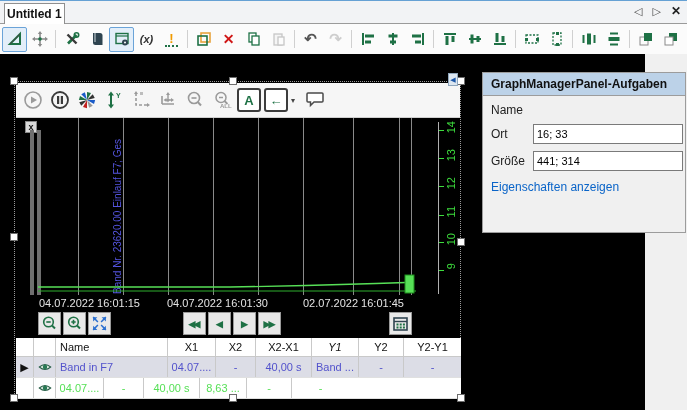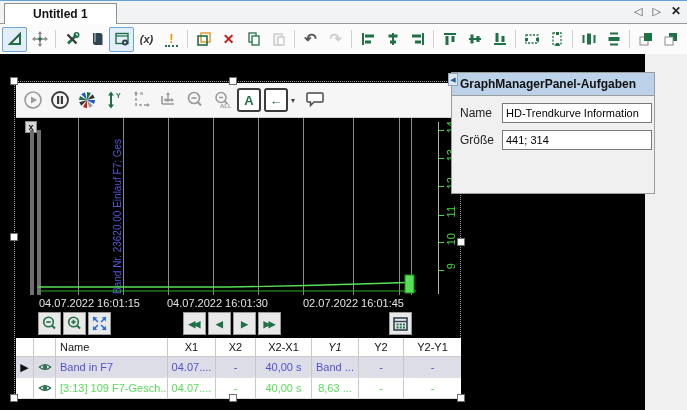--- a/index.html
+++ b/index.html
@@ -1,21 +1,21 @@
 <!DOCTYPE html>
 <html><head>
 <meta charset="utf-8">
 <style>
   html,body{margin:0;padding:0;background:#d8d8d8;}
   #app{position:relative;width:687px;height:410px;background:#f0f0f0;overflow:hidden;
        font-family:"Liberation Sans",sans-serif;font-size:11px;color:#222;border-top:1px solid #66a1d4;box-sizing:border-box;}
   .abs{position:absolute;}
   
   .tabbar{left:0;top:0;width:687px;height:22px;background:#f2f3f5;border-bottom:1px solid #9a9a9a;}
-  .tab{left:4px;top:2px;height:20px;padding:0 28px;background:#fff;border:1px solid #8f8f8f;border-bottom:none;
+  .tab{left:4px;top:2px;height:20px;padding:0 2px;background:#fff;border:1px solid #8f8f8f;border-bottom:none;
        display:flex;align-items:center;font-weight:bold;font-size:12px;color:#111;z-index:2;}
   .tabnav{right:6px;top:3px;display:flex;gap:10px;align-items:center;color:#444;font-size:11px;}
   .tabnav span{cursor:default;}
   .tabclose{font-weight:bold;color:#222;font-size:12px;}
   
   .toolbar{left:0;top:23px;width:687px;height:30px;background:#fbfbfb;display:flex;align-items:center;padding:0 2px;box-sizing:border-box;}
   .tbtn{width:23px;height:23px;display:flex;align-items:center;justify-content:center;border:1px solid transparent;border-radius:2px;flex:0 0 auto;}
   .tbtn.sel{border-color:#6aa3d8;background:#e3eef9;}
   .tbtn.dis{opacity:.45;}
   .tsep{width:1px;height:18px;background:#d0d0d0;margin:0 3px;flex:0 0 auto;}
@@ -43,21 +43,21 @@
   .navg{color:#1e7145;font-weight:bold;font-size:9px;letter-spacing:-2px;padding-right:2px;}
   
   .gtable{left:1px;top:256px;width:445px;height:60px;background:#fff;font-size:11px;}
   .trow{display:flex;width:445px;box-sizing:border-box;}
   .tc{border-right:1px solid #c9c9c9;display:flex;align-items:center;justify-content:center;box-sizing:border-box;overflow:hidden;white-space:nowrap;}
   .tc.left{justify-content:flex-start;padding-left:4px;}
   .thead{height:19px;border-bottom:1px solid #c9c9c9;color:#111;}
   .tdata{height:21px;border-bottom:1px solid #e0e0e0;}
   .row-sel{background:#dcdde6;}
   
-  .panel{left:451px;top:71px;width:204px;height:122px;background:#f0f0f0;border:1px solid #9c9c9c;box-sizing:border-box;z-index:6;}
+  .panel{left:482px;top:71px;width:204px;height:161px;background:#f0f0f0;border:1px solid #9c9c9c;box-sizing:border-box;z-index:6;}
   .phead{height:22px;background:#bcd2e8;display:flex;align-items:center;padding-left:8px;font-weight:bold;font-size:12px;color:#111;border-bottom:1px solid #9c9c9c;}
   .prow{display:flex;align-items:center;margin:7px 8px 0 8px;}
   .plabel{width:42px;font-size:12px;color:#222;flex:0 0 auto;}
   .pinput{flex:1;height:18px;border:1px solid #7a7a7a;background:#fff;font-family:"Liberation Sans",sans-serif;font-size:11px;padding:0 3px;}
   .plink{margin:9px 8px 0 8px;color:#0a64c8;font-size:12px;}
   .collapse{left:448px;top:72px;width:10px;height:13px;background:#dce6f0;border:1px solid #8fa6bc;color:#1a56a8;
             font-size:7px;display:flex;align-items:center;justify-content:center;box-sizing:border-box;z-index:7;}
   svg{display:block;}
 </style>
 </head>
@@ -507,21 +507,20 @@
         <div class="tc" style="width:57px;border-right:none;">-</div>
       </div>
       <div class="trow tdata" style="color:#57e057;">
         <div class="tc" style="width:18px;"></div>
         <div class="tc" style="width:22px;">
             <svg width="14" height="14" viewBox="0 0 16 16">
               <path d="M1.5 8 Q8 2.5 14.5 8 Q8 13.5 1.5 8 Z" fill="#eef4ee" stroke="#2a6049" stroke-width="1.2"></path>
               <circle cx="8" cy="8" r="2.6" fill="#2a7a55"></circle>
             </svg>
           </div>
-        <div class="tc left" style="width:112px;">[3:13] 109 F7-Gesch...</div>
         <div class="tc" style="width:48px;">04.07....</div>
         <div class="tc" style="width:40px;">-</div>
         <div class="tc" style="width:56px;">40,00 s</div>
         <div class="tc" style="width:47px;">8,63 ...</div>
         <div class="tc" style="width:45px;">-</div>
         <div class="tc" style="width:57px;border-right:none;">-</div>
       </div>
     </div>
   </div>
 
@@ -532,21 +531,25 @@
   <div class="abs handle" style="left:457px;top:237px;"></div>
   <div class="abs handle" style="left:10px;top:393px;"></div>
   <div class="abs handle" style="left:229px;top:393px;"></div>
   <div class="abs handle" style="left:457px;top:393px;"></div>
 
   <div class="abs collapse">◀</div>
   <div class="abs panel">
     <div class="phead">GraphManagerPanel-Aufgaben</div>
     <div class="prow">
       <span class="plabel">Name</span>
-      <input class="pinput" value="HD-Trendkurve Information" style="">
+    </div>
+    <div class="prow">
+      <span class="plabel">Ort</span>
+      <input class="pinput" value="16; 33" style="">
     </div>
     <div class="prow">
       <span class="plabel">Größe</span>
       <input class="pinput" value="441; 314" style="">
     </div>
+    <div class="plink">Eigenschaften anzeigen</div>
   </div>
 
 </div>
 
 </body></html>

